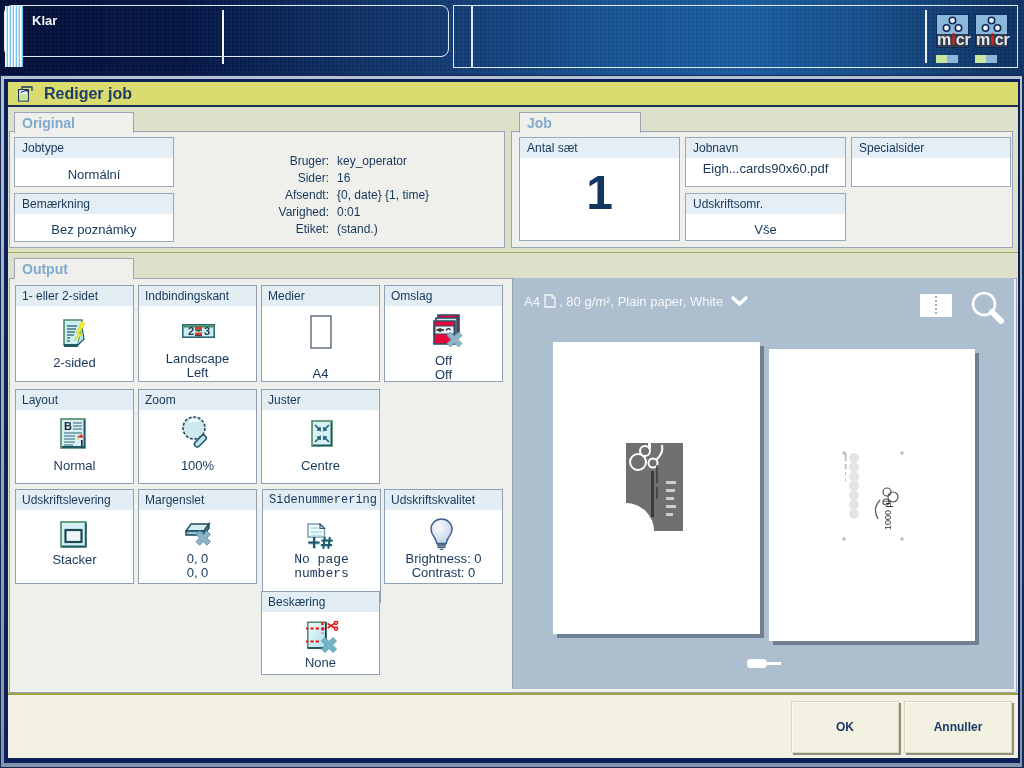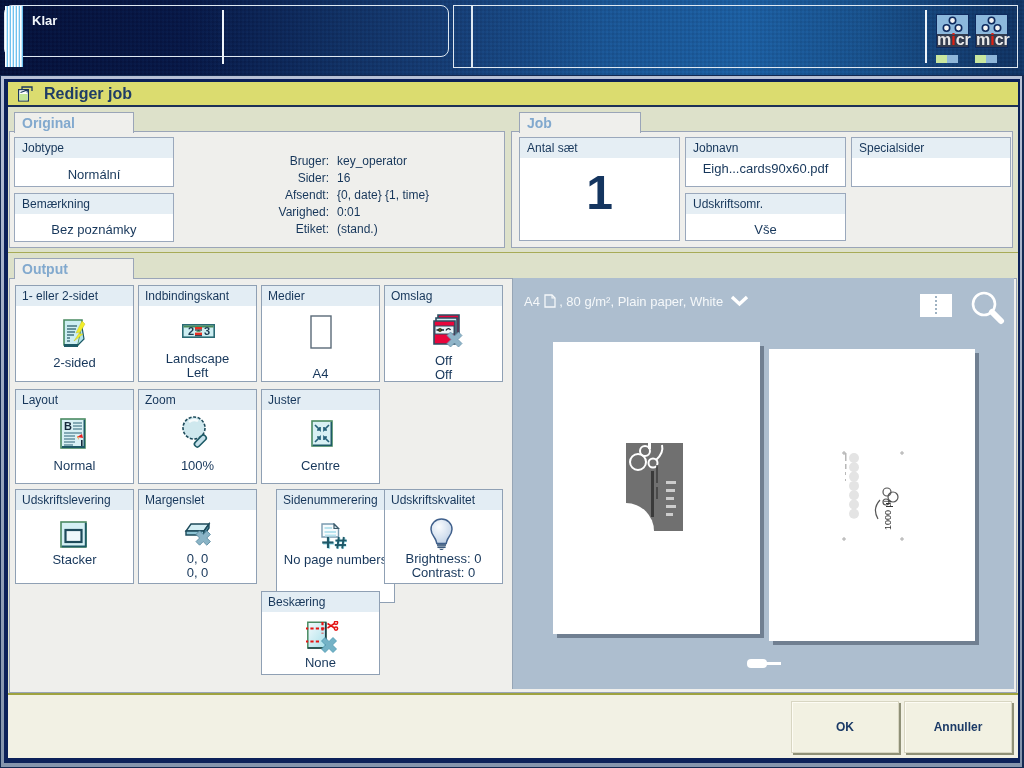--- a/index.html
+++ b/index.html
@@ -285,21 +285,21 @@
   <div class="tile" style="left:130px; top:407px; height:95px;">
       <div class="th">Margenslet</div>
     <div class="ic" style="left:44px; top:28px;"><svg width="32" height="30" viewBox="0 0 32 30">
 <path d="M8 6 L26 6 L21 13 L3 13 Z" fill="#d4eef4" stroke="#1d4a5a" stroke-width="1.4"></path>
 <path d="M3 13 L21 13 L21 17 L3 17 Z" fill="#8ec4d4" stroke="#1d4a5a" stroke-width="1.4"></path>
 <path d="M21 13 L26 6 L26 10 L21 17 Z" fill="#5a9ab0" stroke="#1d4a5a" stroke-width="1.4"></path>
 <path d="M14 28 L18 24 L22 28 L26 24 L22 20 L26 16 L22 12 L18 16 L14 12 L10 16 L14 20 L10 24 Z" fill="#8ab4c6" stroke="#5a8aa0" stroke-width="1" transform="translate(4,2) scale(0.9)"></path>
 </svg></div>
     <div class="tv" style="top:62px;">0, 0<br>0, 0</div>
     </div>
-  <div class="tile" style="left:268px; top:407px; height:114px;">
+  <div class="tile" style="left:254px; top:407px; height:114px;font-family:Liberation Mono, monospace;">
       <div class="th">Sidenummerering</div>
     <div class="ic" style="left:44px; top:33px;"><svg width="27" height="26" viewBox="0 0 27 26">
 <path d="M1 1 L13 1 L17.5 5.5 L17.5 14 L1 14 Z" fill="#f6fbfd" stroke="#7a9ab0" stroke-width="1.4"></path>
 <path d="M13 1 L13 5.5 L17.5 5.5 Z" fill="#cfe4ec" stroke="#3c5a6a" stroke-width="1.2"></path>
 <g stroke="#b8e2ee" stroke-width="2">
             <path d="M3.5 5 H11"></path>
             <path d="M3.5 9 H15"></path>
             <path d="M4 12.5 H15"></path>
           </g>
 <g stroke="#9adce8" stroke-width="2.6">

